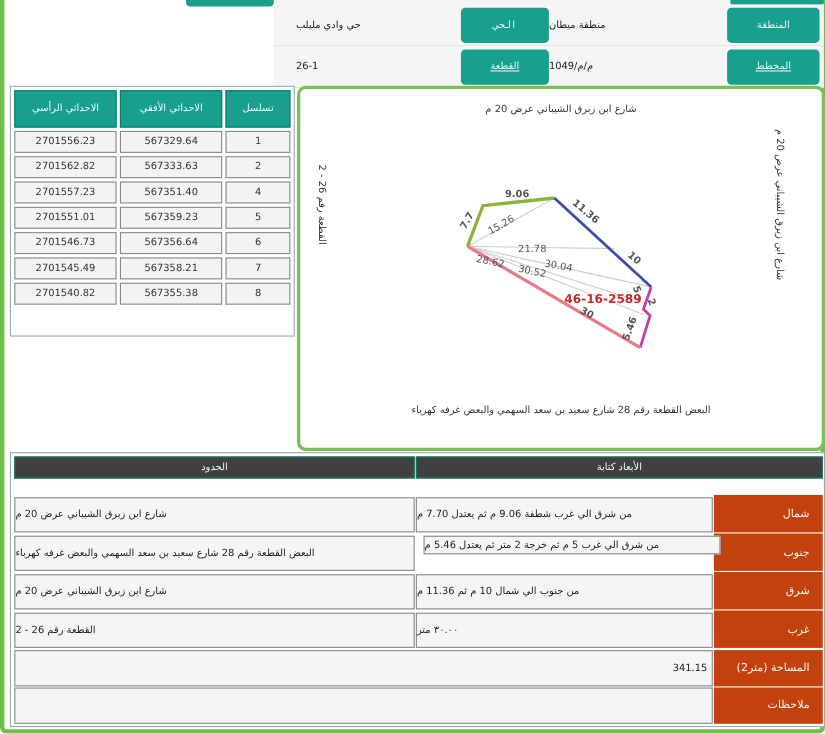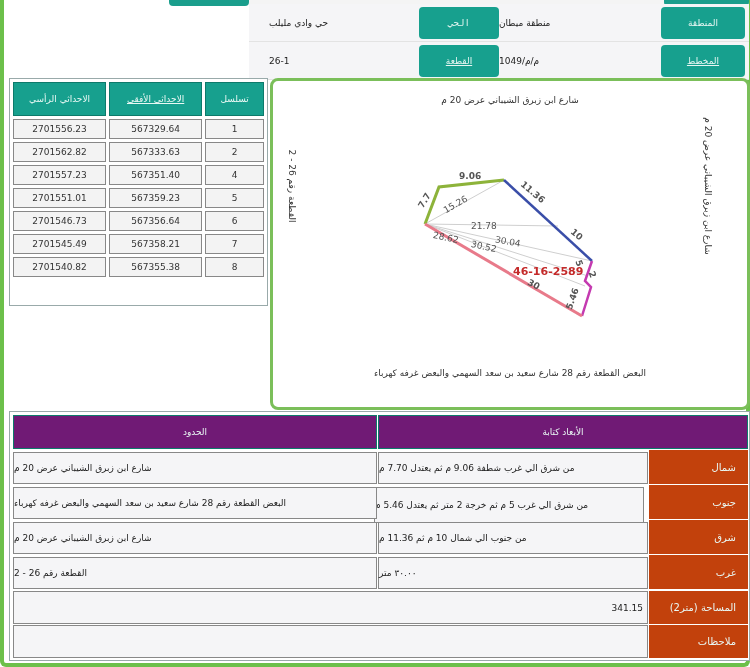--- a/index.html
+++ b/index.html
@@ -25,21 +25,21 @@
   
   .diagram { position: absolute; left: 266px; top: 78px; width: 480px; height: 332px; border: 3px solid #7bbf5a; border-radius: 8px; background: #fff; }
   .diagram-top { position: absolute; top: 14px; left: 0; width: 100%; text-align: center; font-size: 9px; color: #333; direction: rtl; }
   .diagram-bottom { position: absolute; top: 287px; left: 0; width: 100%; text-align: center; font-size: 9px; color: #333; direction: rtl; }
   .diagram-left { position: absolute; left: -36px; top: 100px; width: 110px; text-align: center; transform: rotate(90deg); font-size: 9px; color: #333; direction: rtl; }
   .diagram-right { position: absolute; left: 340px; top: 100px; width: 190px; text-align: center; transform: rotate(90deg); font-size: 9px; color: #333; direction: rtl; }
   .diagram svg { position: absolute; left: 0; top: 0; }
 
   
   .bounds { position: absolute; left: 5px; top: 411px; width: 741px; height: 250px; border: 1px solid #9aa; background: #fff; }
-  .b-head { position: absolute; top: 3px; height: 34px; background: #701a75; color: #e9f8f4; display: flex; align-items: center; justify-content: center; font-size: 9px; border: 1px solid #0d7a6b; }
+  .b-head { position: absolute; top: 3px; height: 20px; background: #404040; color: #e9f8f4; display: flex; align-items: center; justify-content: center; font-size: 9px; border: 1px solid #0d7a6b; }
   .b-label { position: absolute; left: 639px; width: 99px; background: #c2410c; color: #e9f8f4; display: flex; align-items: center; justify-content: flex-end; padding-right: 12px; font-size: 10px; }
   .b-cell { position: absolute; background: #f5f5f7; border: 1px solid #888; display: flex; align-items: center; justify-content: flex-end; padding-right: 4px; font-size: 9px; color: #222; direction: rtl; text-align: right; }
   .b-wide { position: absolute; left: 3px; width: 635px; background: #f5f5f7; border: 1px solid #888; display: flex; align-items: center; justify-content: flex-end; padding-right: 4px; font-size: 9px; color: #222; }
 </style>
 </head>
 <body>
 
 <div class="page">
 
   <div class="topstrip"></div>
@@ -65,21 +65,21 @@
         <span>القطعة</span>
       </div>
     <div class="info-value" style="left:20px;width:146px;">26-1</div>
   </div>
 
   <div class="coords">
     <table>
       <thead>
         <tr>
           <th style="width:38%;">الاحداثي الرأسي</th>
-          <th style="width:38%;text-decoration:underline;">الاحداثي الأفقي</th>
+          <th style="width:38%;">الاحداثي الأفقي</th>
           <th style="width:24%;">تسلسل</th>
         </tr>
       </thead>
       <tbody>
         <tr>
             <td>2701556.23</td>
             <td>567329.64</td>
             <td>1</td>
           </tr>
         <tr>
@@ -160,21 +160,21 @@
 
   <div class="bounds">
     <div class="b-head" style="left:368px;width:370px;">الأبعاد كتابة</div>
     <div class="b-head" style="left:3px;width:364px;">الحدود</div>
 
     <div class="b-label" style="top:38px;height:34px;">شمال</div>
     <div class="b-cell" style="left:368px;top:40px;width:270px;height:32px;">من شرق الي غرب شطفة 9.06 م ثم يعتدل 7.70 م</div>
     <div class="b-cell" style="left:3px;top:40px;width:364px;height:32px;">شارع ابن زبرق الشيباني عرض 20 م</div>
 
     <div class="b-label" style="top:73px;height:34px;">جنوب</div>
-    <div class="b-cell" style="left:364px;top:75px;width:270px;height:36px;">من شرق الي غرب 5 م ثم خرجة 2 متر ثم يعتدل 5.46 م</div>
+    <div class="b-cell" style="left:375px;top:75px;width:270px;height:17px;">من شرق الي غرب 5 م ثم خرجة 2 متر ثم يعتدل 5.46 م</div>
     <div class="b-cell" style="left:3px;top:75px;width:364px;height:32px;">البعض القطعة رقم 28 شارع سعيد بن سعد السهمي والبعض غرفه كهرباء</div>
 
     <div class="b-label" style="top:108px;height:34px;">شرق</div>
     <div class="b-cell" style="left:368px;top:110px;width:270px;height:32px;">من جنوب الي شمال 10 م ثم 11.36 م</div>
     <div class="b-cell" style="left:3px;top:110px;width:364px;height:32px;">شارع ابن زبرق الشيباني عرض 20 م</div>
 
     <div class="b-label" style="top:143px;height:34px;">غرب</div>
     <div class="b-cell" style="left:368px;top:145px;width:270px;height:32px;">٣٠.٠٠ متر</div>
     <div class="b-cell" style="left:3px;top:145px;width:364px;height:32px;">القطعة رقم 26 - 2</div>
 

